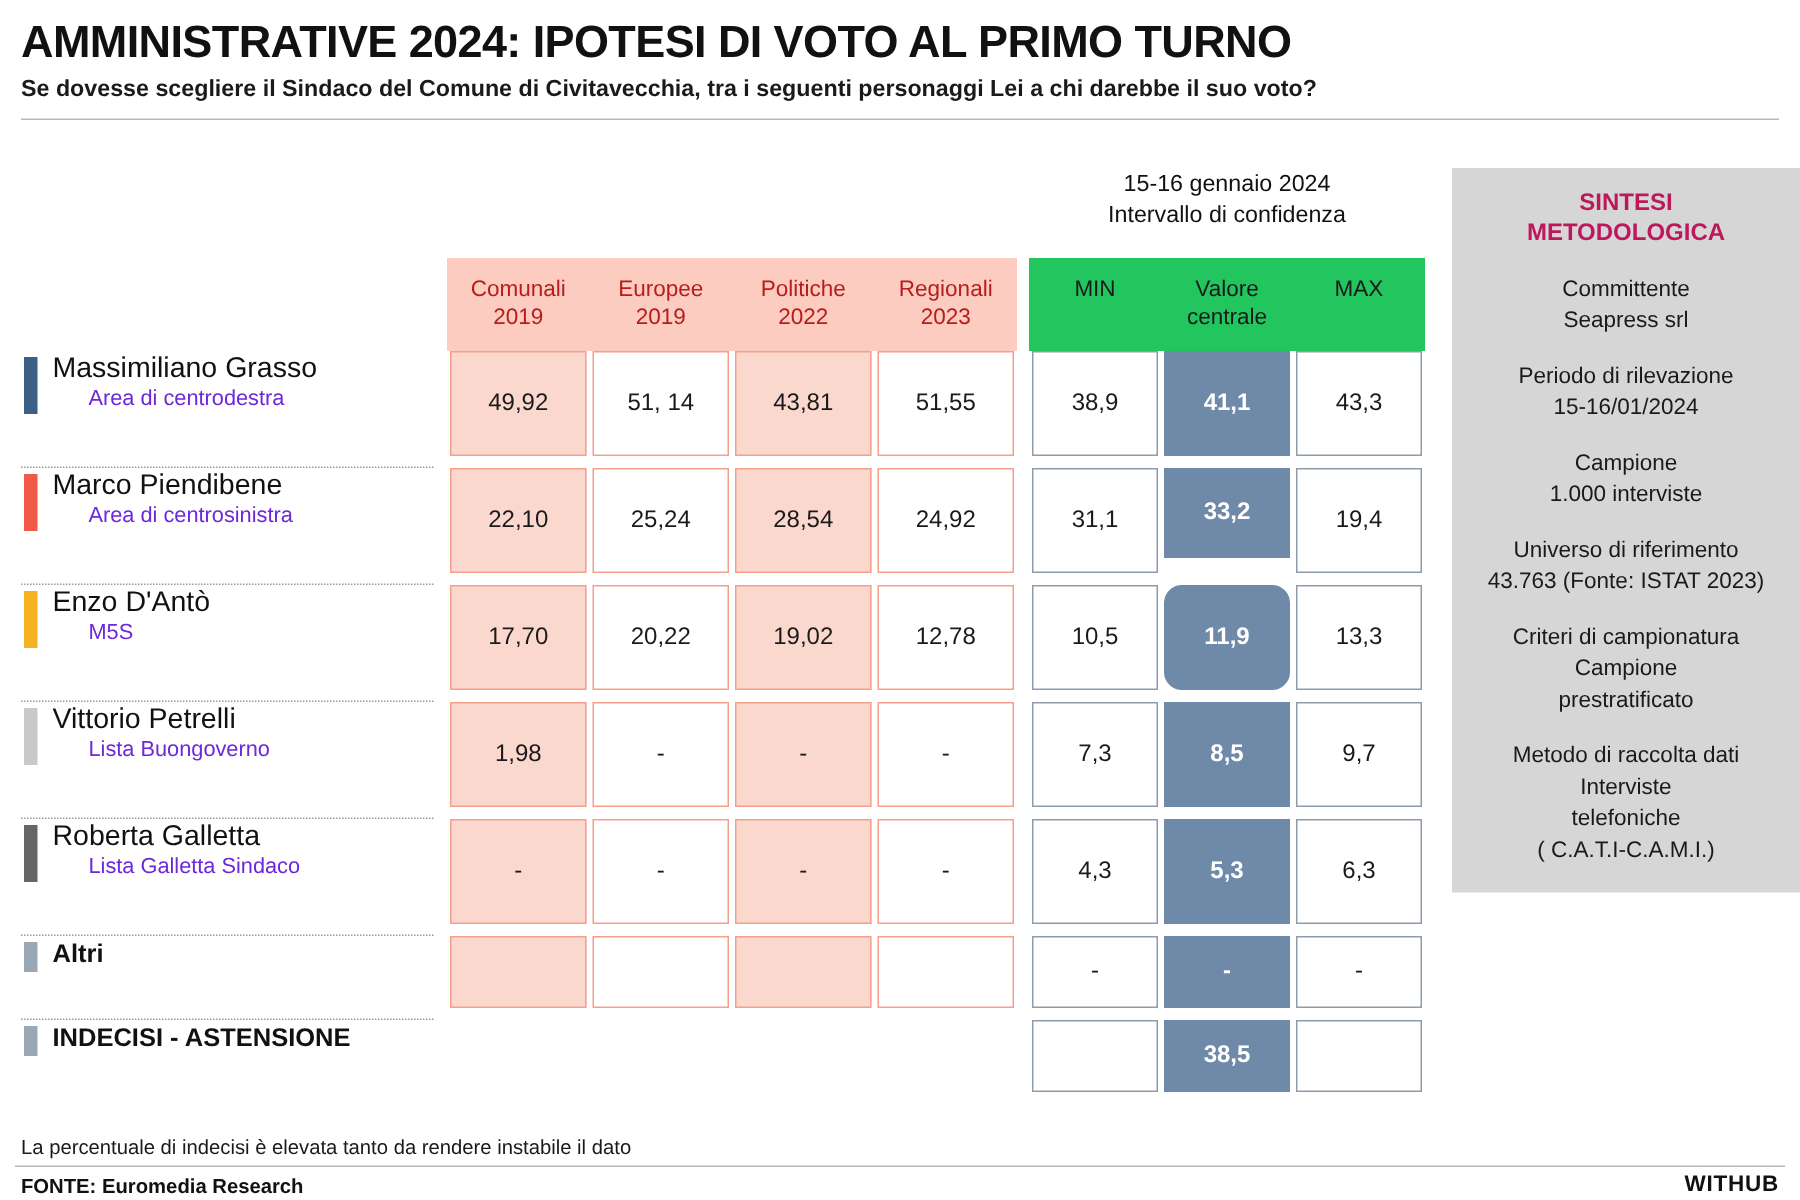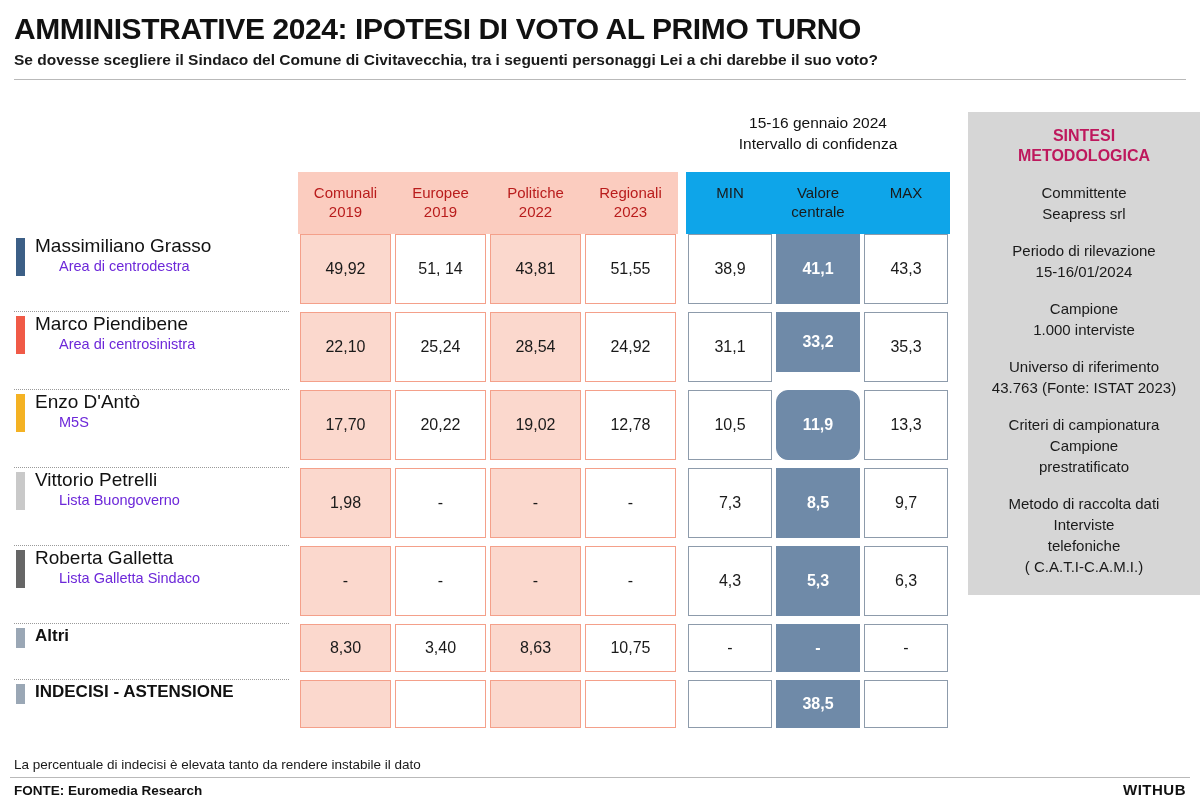--- a/index.html
+++ b/index.html
@@ -73,21 +73,21 @@
   }
   .hist-cell.plain { background: #ffffff; border-color: #f4a08a; }
 
   
   .ci-title {
     position: absolute; top: 8px; left: 0; width: 264px;
     text-align: center; font-size: 15.5px; line-height: 21px; color:#111;
   }
   .ci-head {
     position: absolute; top: 68px; left: 0; width: 264px; height: 62px;
-    background: #0ea5e9;
+    background: #22c55e;
     display: flex;
   }
   .ci-head .hcell {
     flex: 1 1 0; text-align: center; font-size: 15px; line-height: 19px;
     padding-top: 11px; color: #1a1a1a;
   }
   .ci-head .hcell.mid { padding-top: 11px; }
   .ci-body { position: absolute; top: 130px; left: 0; width: 264px; }
   .ci-row { display: flex; }
   .ci-cell {
@@ -266,26 +266,20 @@
             <div class="hist-cell" style="height: 70px;">-</div>
             <div class="hist-cell plain" style="height: 70px;">-</div>
           </div>
           <div class="hist-row">
             <div class="hist-cell" style="height: 70px;">-</div>
             <div class="hist-cell plain" style="height: 70px;">-</div>
             <div class="hist-cell" style="height: 70px;">-</div>
             <div class="hist-cell plain" style="height: 70px;">-</div>
           </div>
           <div class="hist-row">
-            <div class="hist-cell" style="height: 48px;">8,30</div>
-            <div class="hist-cell plain" style="height: 48px;">3,40</div>
-            <div class="hist-cell" style="height: 48px;">8,63</div>
-            <div class="hist-cell plain" style="height: 48px;">10,75</div>
-          </div>
-          <div class="hist-row">
             <div class="hist-cell" style="height: 48px;"></div>
             <div class="hist-cell plain" style="height: 48px;"></div>
             <div class="hist-cell" style="height: 48px;"></div>
             <div class="hist-cell plain" style="height: 48px;"></div>
           </div>
         </div>
     </div>
 
     <div class="ci-wrap">
       <div class="ci-title">
@@ -302,21 +296,21 @@
       </div>
       <div class="ci-body" id="ci-body">
           <div class="ci-row">
             <div class="ci-cell" style="height: 70px;">38,9</div>
             <div class="ci-cell center" style="height: 70px;">41,1</div>
             <div class="ci-cell" style="height: 70px;">43,3</div>
           </div>
           <div class="ci-row">
             <div class="ci-cell" style="height: 70px;">31,1</div>
             <div class="ci-cell center" style="height: 60px;">33,2</div>
-            <div class="ci-cell" style="height: 70px;">35,3</div>
+            <div class="ci-cell" style="height: 70px;">19,4</div>
           </div>
           <div class="ci-row">
             <div class="ci-cell" style="height: 70px;">10,5</div>
             <div class="ci-cell center" style="height: 70px; border-radius: 12px;">11,9</div>
             <div class="ci-cell" style="height: 70px;">13,3</div>
           </div>
           <div class="ci-row">
             <div class="ci-cell" style="height: 70px;">7,3</div>
             <div class="ci-cell center" style="height: 70px;">8,5</div>
             <div class="ci-cell" style="height: 70px;">9,7</div>

